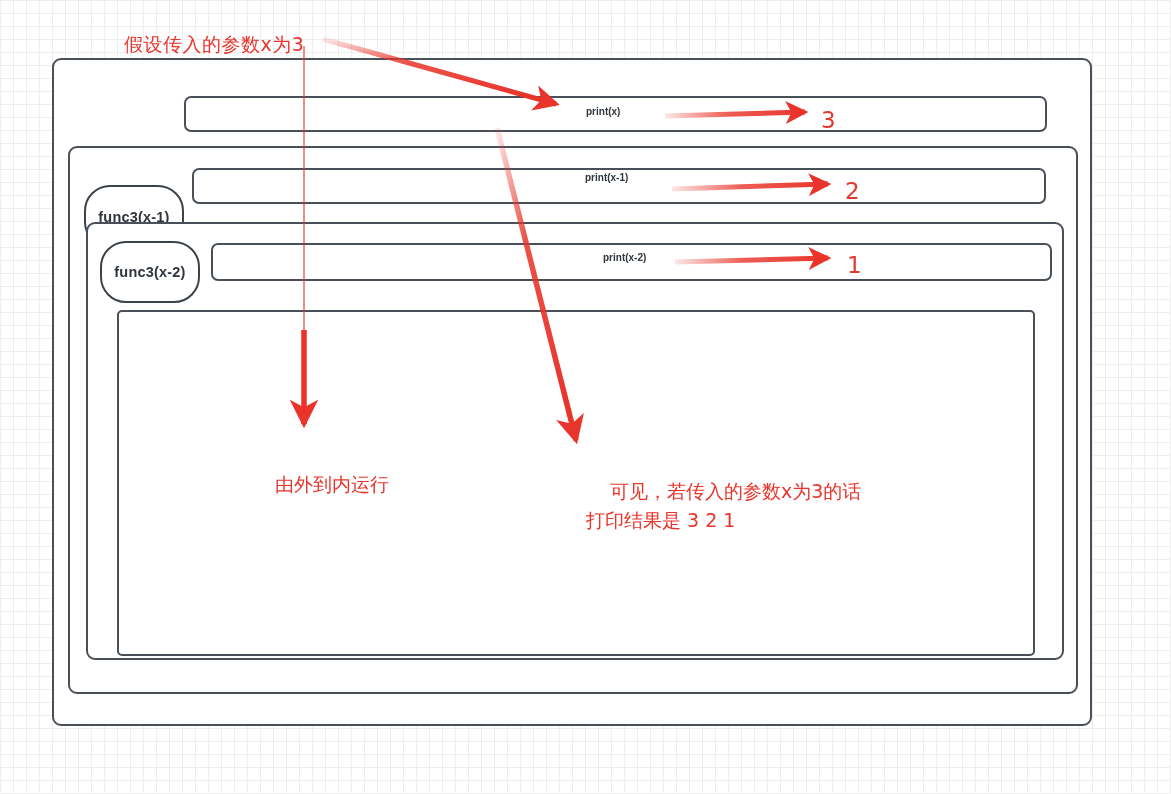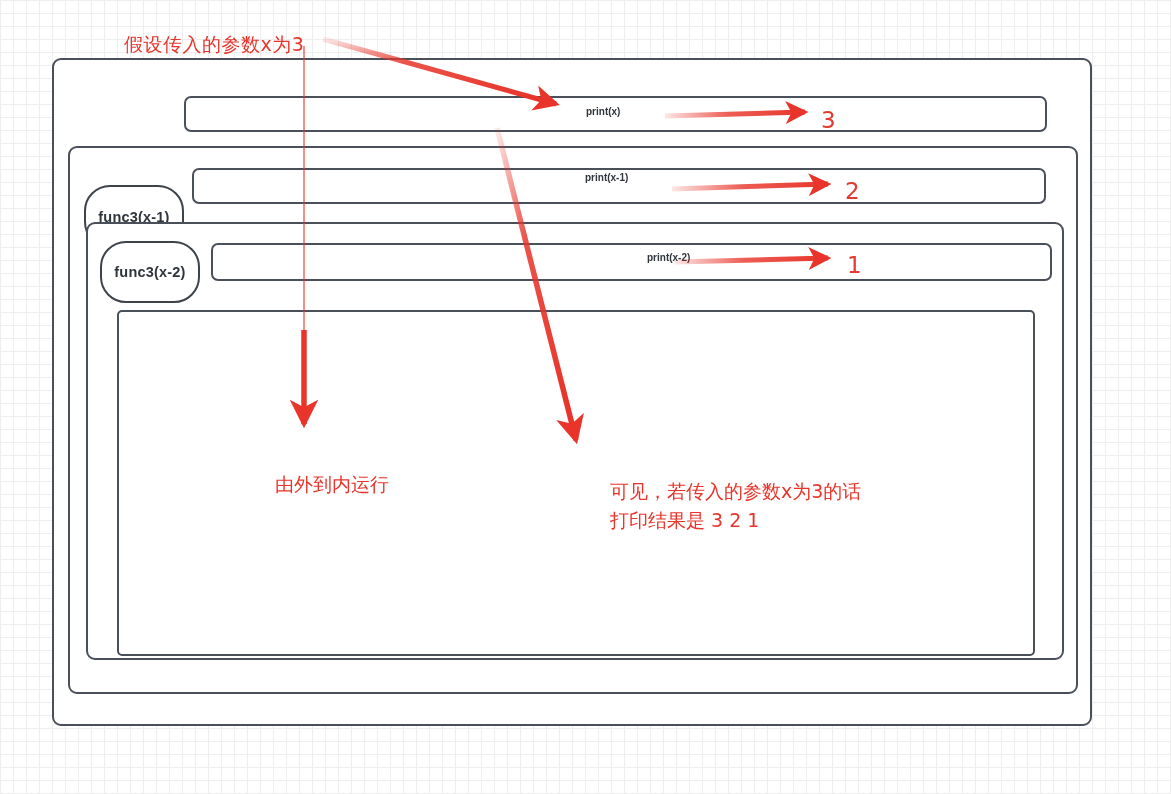--- a/index.html
+++ b/index.html
@@ -135,31 +135,31 @@
   <div class="bar-label" style="left:585px; top:172px;">print(x-1)</div>
   <div class="ann ann-num" style="left:845px; top:178px;">2</div>
 
   <div class="frame" style="left:86px; top:222px; width:978px; height:438px;"></div>
 
   <div class="pill" style="left:100px; top:241px; width:100px; height:62px;">
     <span>func3(x-2)</span>
   </div>
 
   <div class="bar" style="left:211px; top:243px; width:841px; height:38px;"></div>
-  <div class="bar-label" style="left:603px; top:252px;margin-left:44px;">print(x-2)</div>
+  <div class="bar-label" style="left:603px; top:252px;">print(x-2)</div>
   <div class="ann ann-num" style="left:847px; top:252px;">1</div>
 
   <div class="bodybox" style="left:117px; top:310px; width:918px; height:346px;"></div>
 
   <div class="ann ann-title" style="left:124px; top:32px;">假设传入的参数x为3</div>
 
   <div class="ann ann-note" style="left:231px; top:470px;margin-left:44px;">由外到内运行</div>
 
   <div class="ann ann-note" style="left:610px; top:477px;">可见，若传入的参数x为3的话</div>
-  <div class="ann ann-note" style="left:610px; top:506px;">打印结果是 3 2 1</div>
+  <div class="ann ann-note" style="left:586px; top:506px;">打印结果是 3 2 1</div>
 
   <svg class="overlay" viewBox="0 0 1171 794" xmlns="http://www.w3.org/2000/svg">
 
     <defs>
       <marker id="ah" viewBox="0 0 10 10" refX="8.5" refY="5" markerWidth="5.2" markerHeight="5.2" orient="auto-start-reverse">
         <path d="M 0 0 L 10 5 L 0 10 L 2.6 5 z" fill="#e8342a"></path>
       </marker>
       <marker id="ah2" viewBox="0 0 10 10" refX="8.5" refY="5" markerWidth="4.6" markerHeight="4.6" orient="auto-start-reverse">
         <path d="M 0 0 L 10 5 L 0 10 L 2.6 5 z" fill="#e8342a"></path>
       </marker>

